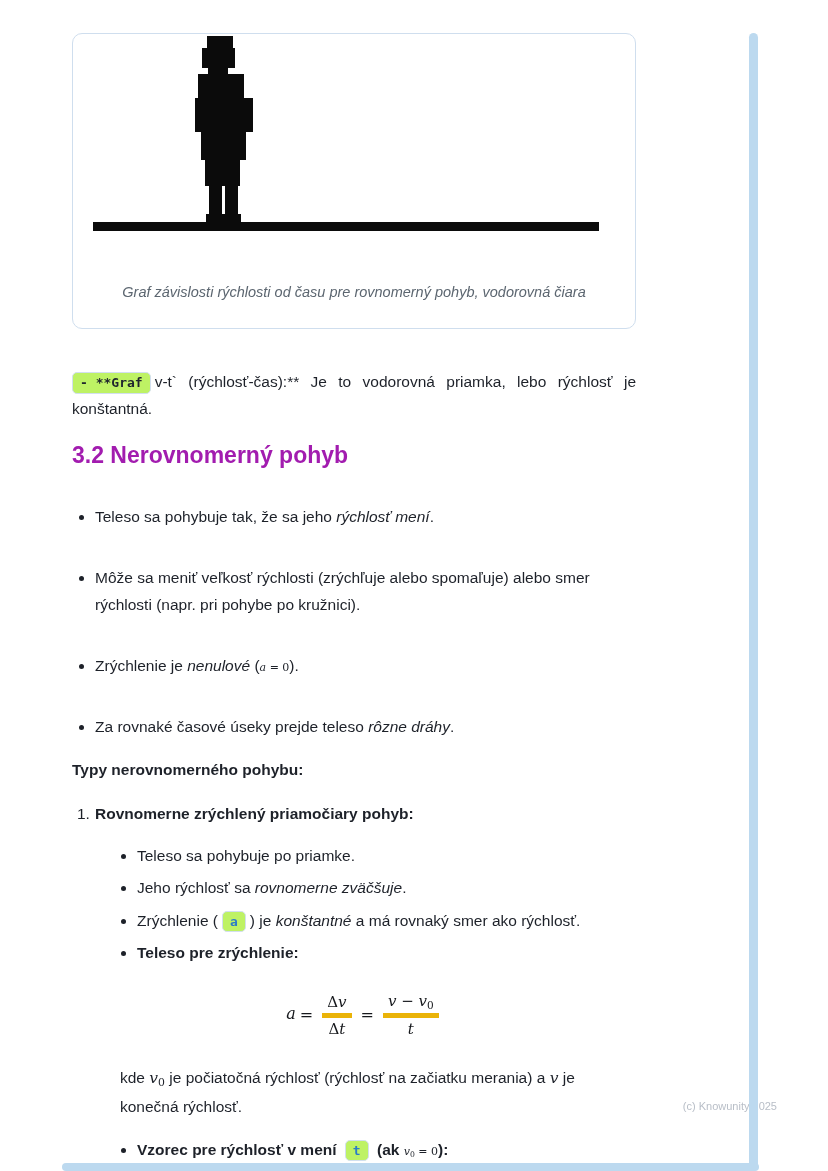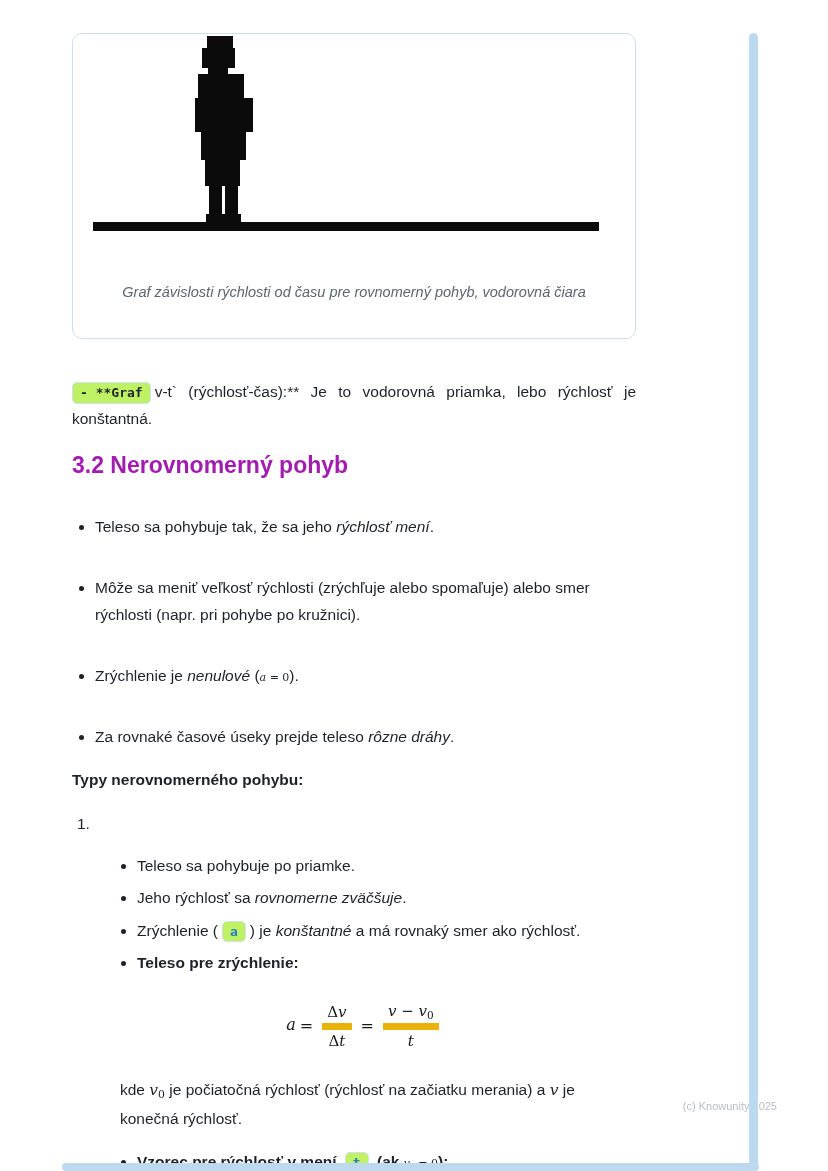--- a/index.html
+++ b/index.html
@@ -15,21 +15,21 @@
     position: absolute;
     left: 72px; top: 33px;
     width: 564px;
   }
 
   
   .figure-card {
     width: 564px;
     border: 1px solid #cfdeee;
     border-radius: 10px;
-    padding: 2px 18px 36px 18px;
+    padding: 2px 18px 26px 18px;
     background: #ffffff;
   }
   .figure-image { width: 526px; height: 222px; background: #ffffff; overflow: hidden; }
   .person-svg { display: block; width: 100%; height: 222px; }
   .figure-caption {
     margin-top: 24px;
     text-align: center;
     font-style: italic;
     font-size: 14.5px;
     color: #5c6670;
@@ -107,21 +107,21 @@
     color: #16181c;
   }
   .frac {
     display: inline-block;
     vertical-align: middle;
     text-align: center;
     margin: 0 5px;
     font-size: 15px;
   }
   .frac .num { display: block; padding: 0 5px 2px; }
-  .frac .den { display: block; border-top: 7px solid #eab308; padding: 2px 5px 0; }
+  .frac .den { display: block; border-top: 5px solid #eab308; padding: 2px 5px 0; }
   .mo { margin: 0 4px; }
 
   .kde-para {
     margin-top: 26px;
     margin-left: 26px;
     width: 500px;
     font-size: 15.5px;
     line-height: 1.8;
   }
 
@@ -186,20 +186,21 @@
     <li><span>Teleso sa pohybuje tak, že sa jeho </span><span class="em-i">rýchlosť mení</span><span>.</span></li>
     <li><span>Môže sa meniť veľkosť rýchlosti (zrýchľuje alebo spomaľuje) alebo smer rýchlosti (napr. pri pohybe po kružnici).</span></li>
     <li><span>Zrýchlenie je </span><span class="em-i">nenulové</span><span> (</span><span class="math"><span class="mi">a</span><span> = 0</span></span><span>).</span></li>
     <li><span>Za rovnaké časové úseky prejde teleso </span><span class="em-i">rôzne dráhy</span><span>.</span></li>
   </ul>
 
   <p class="typy-heading">Typy nerovnomerného pohybu:</p>
 
   <div class="olist-item">
     <span class="ol-num">1.</span>
+    <span class="ol-title">Rovnomerne zrýchlený priamočiary pohyb:</span>
   </div>
 
   <div class="sub-block">
     <ul class="sub-bullets">
       <li><span>Teleso sa pohybuje po priamke.</span></li>
       <li><span>Jeho rýchlosť sa </span><span class="em-i">rovnomerne zväčšuje</span><span>.</span></li>
       <li><span>Zrýchlenie (</span><code class="code-badge inline-badge">a</code><span>) je </span><span class="em-i">konštantné</span><span> a má rovnaký smer ako rýchlosť.</span></li>
       <li><span class="bold">Teleso pre zrýchlenie:</span></li>
     </ul>
 

